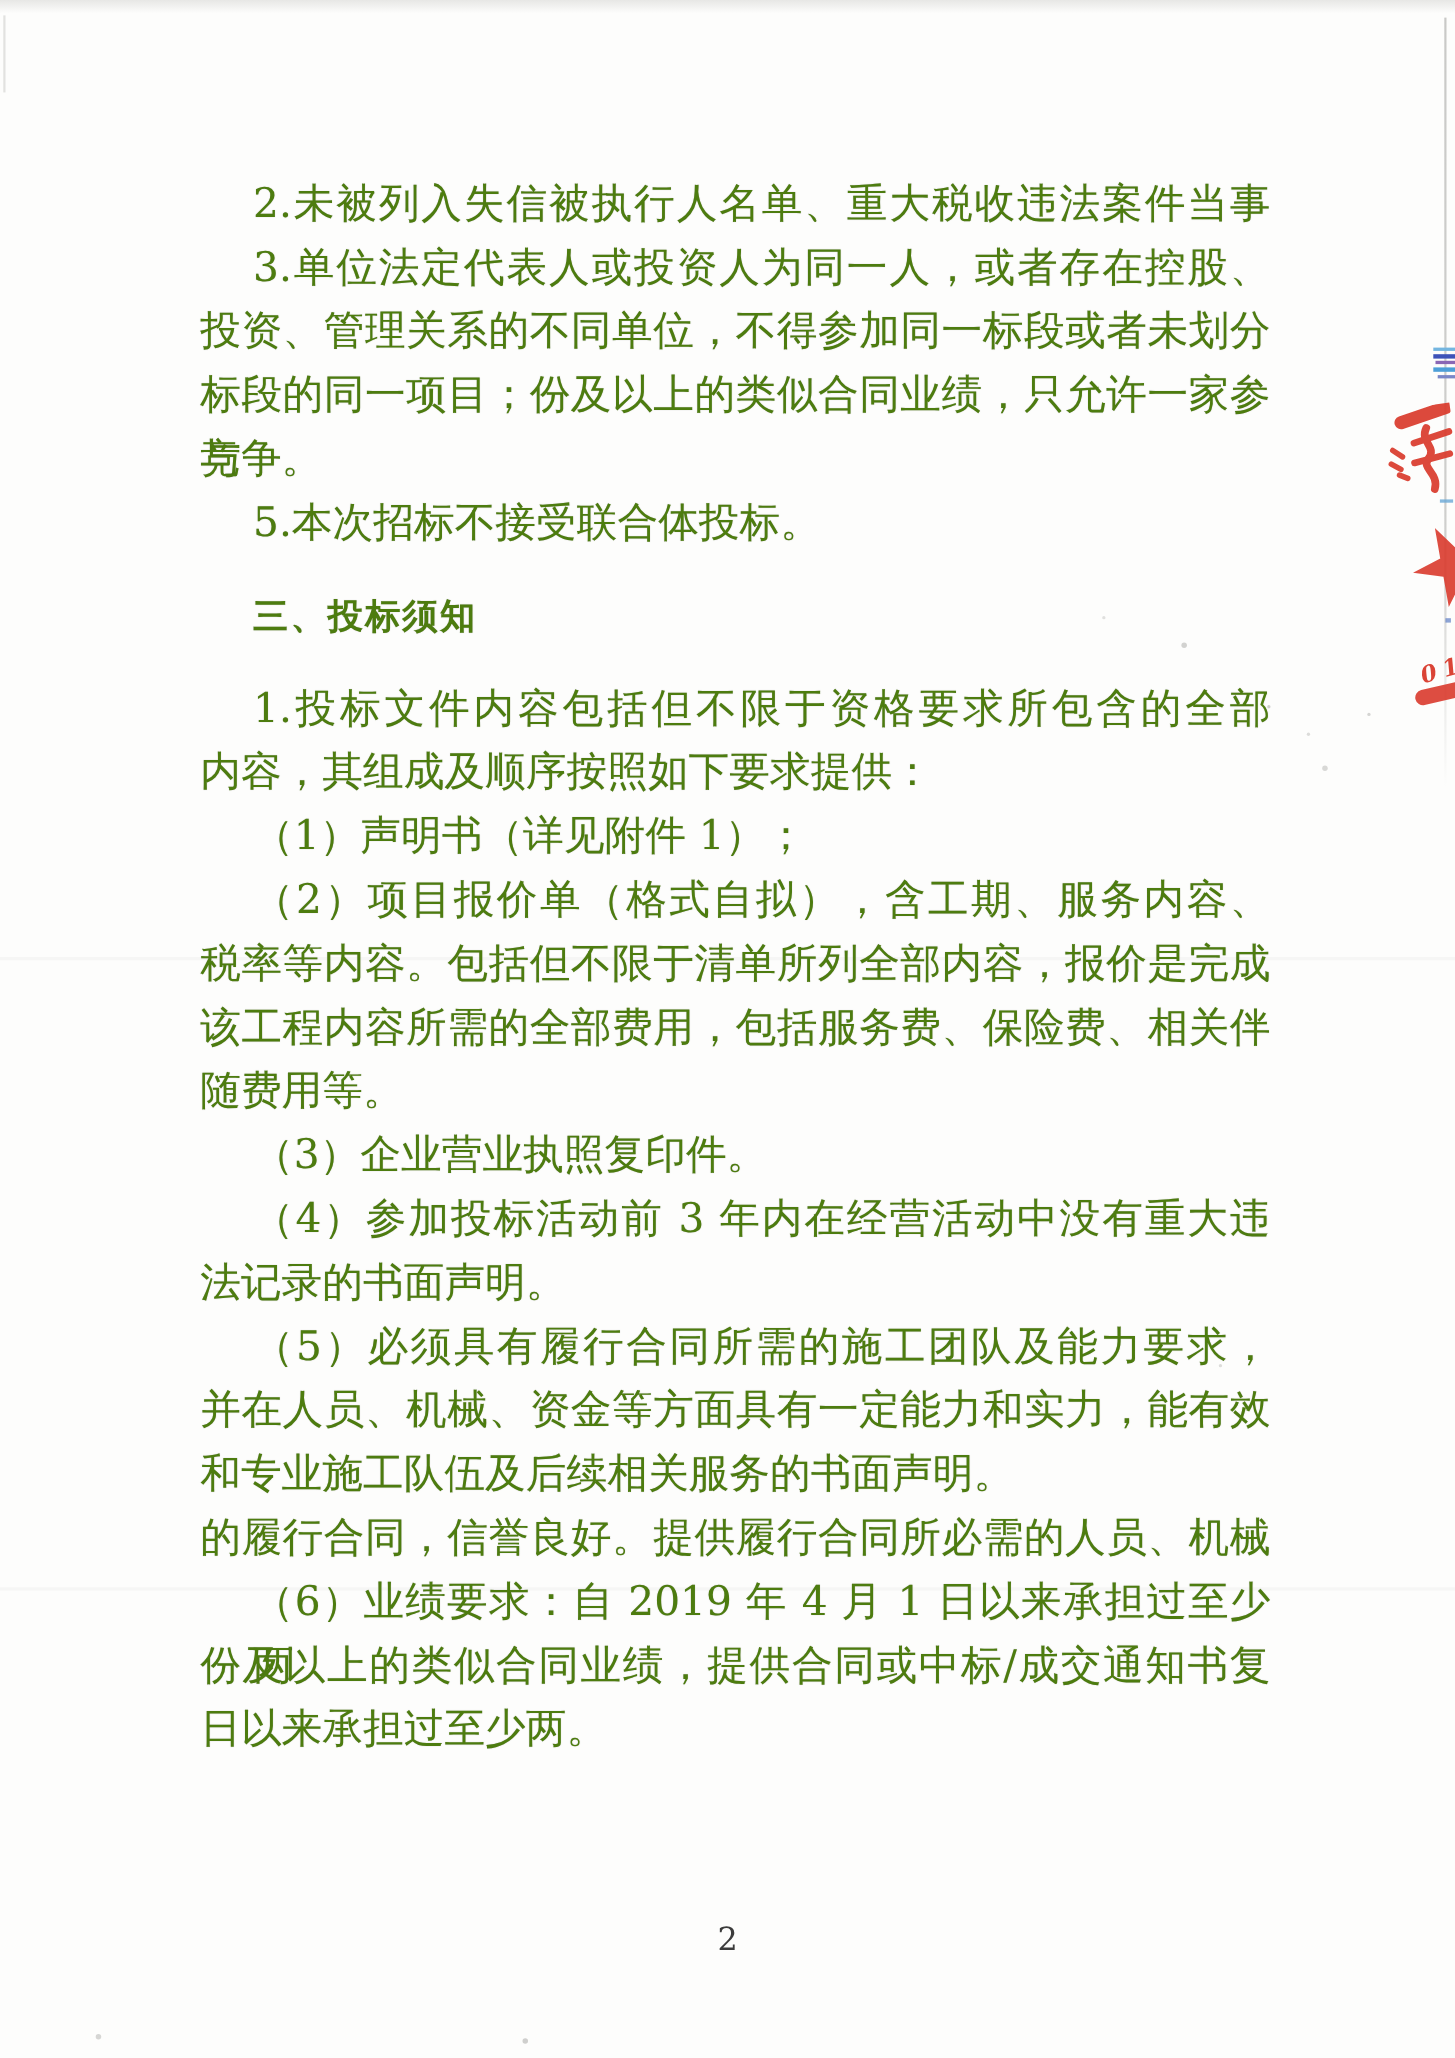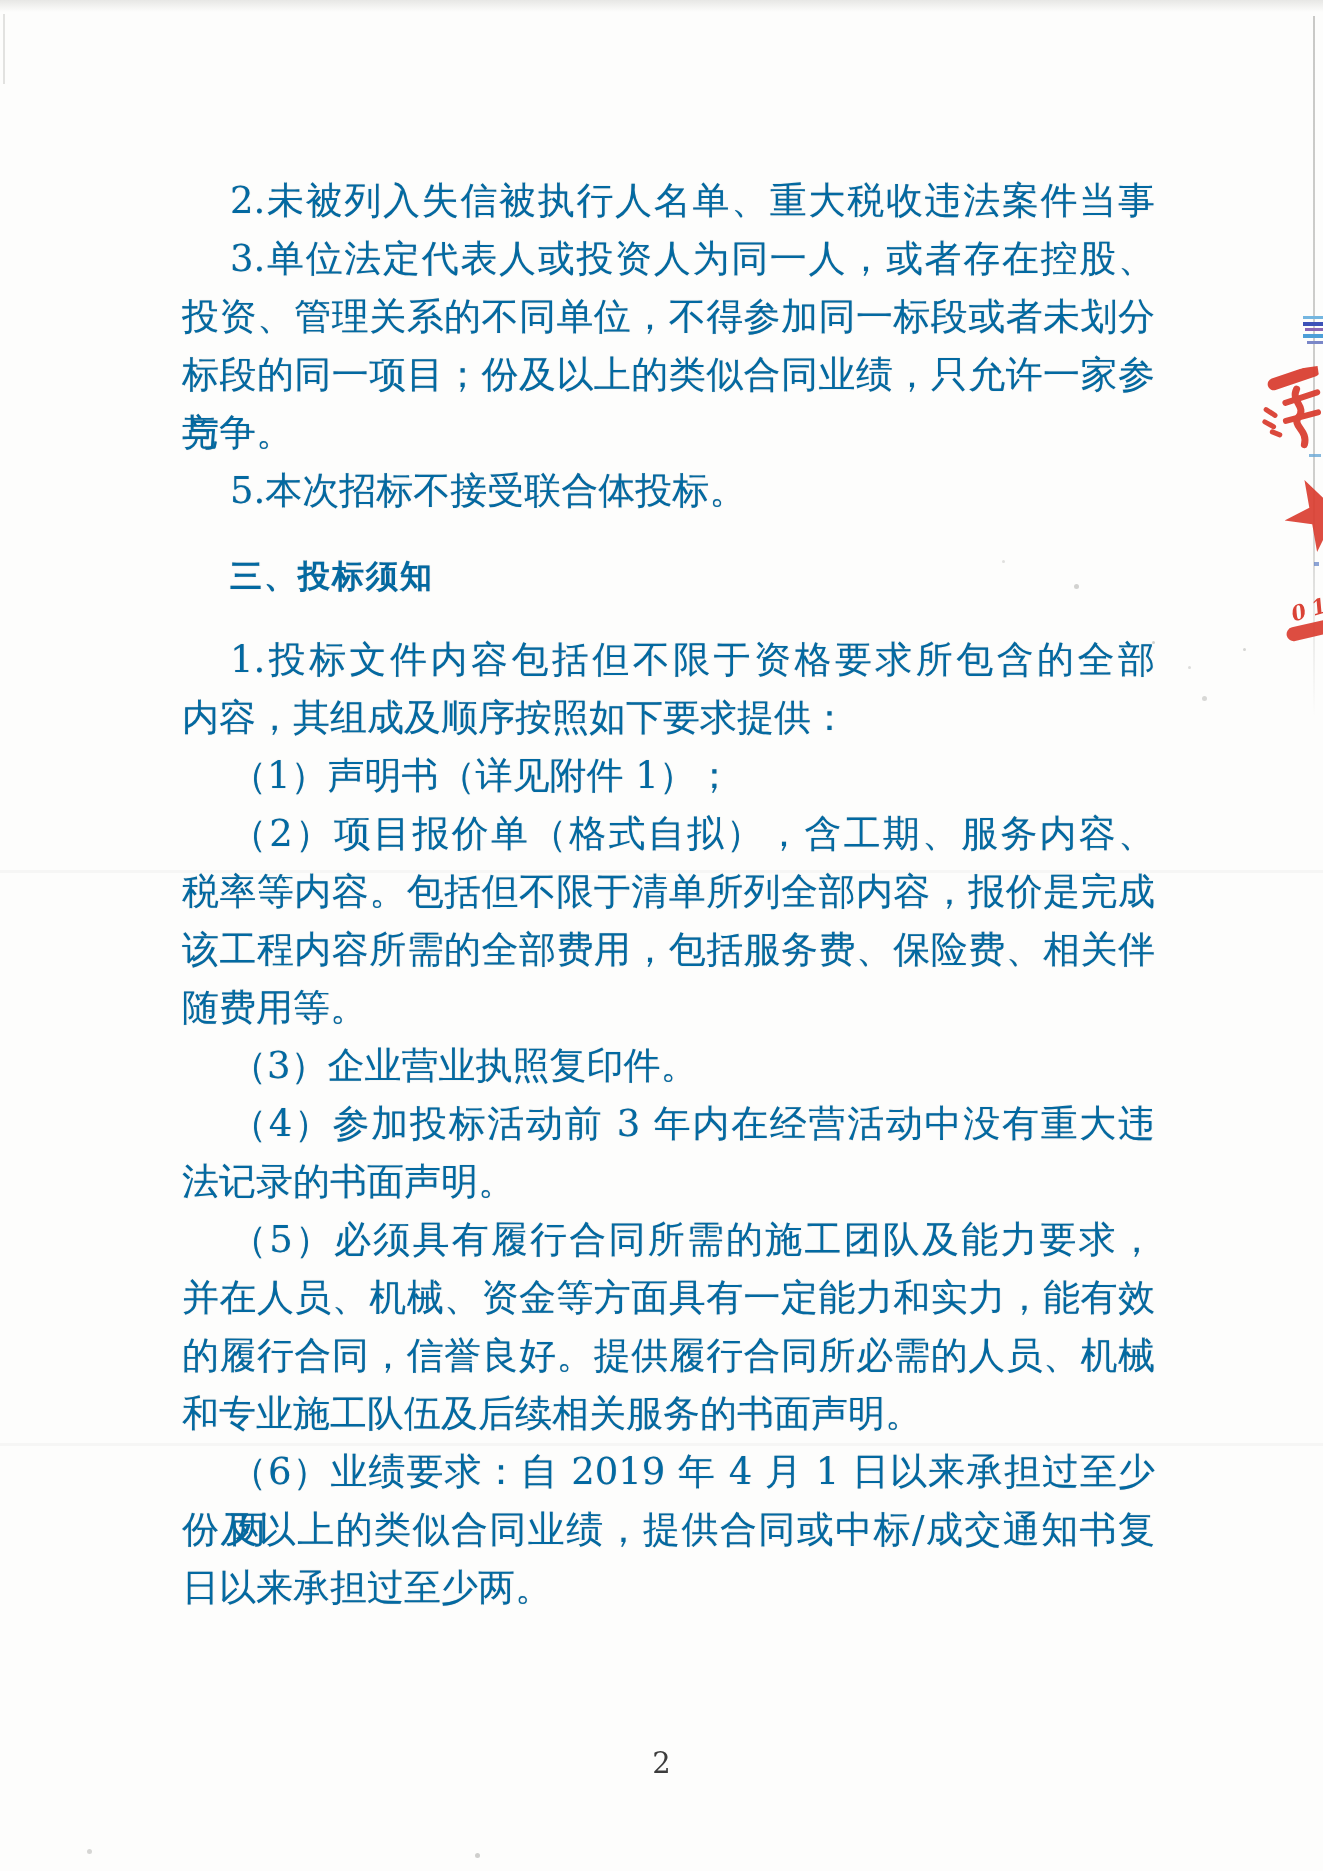--- a/index.html
+++ b/index.html
@@ -48,22 +48,22 @@
       1243px 648px 0 0 #d5d5d3,
       1188px 666px 0 0 #dcdcda,
       1108px 1240px 0 0 #dddddb,
       476px 1854px 0 1px #cfcfcd,
       88px 1850px 0 1px #d6d6d4,
       1002px 560px 0 0 #e0e0de;
   }
 
   
   .doc {
-    position: absolute; left: 182px; top: 172px; width: 973px;
-    font-size: 37px; color: #0369a1;
+    position: absolute; left: 182px; top: 156px; width: 973px;
+    font-size: 37px; color: #4d7c0f;
     text-shadow: 0 0 1px rgba(70,70,70,0.35);
   }
   .ln {
     height: 58px; line-height: 58px;
     text-align: justify; text-align-last: justify;
     white-space: nowrap; white-space: normal;
   }
   .ln.end { text-align-last: left; }
   .ln.ind { padding-left: 48px; }
   .ln.heading { font-weight: 700; font-family: "DejaVu Sans", sans-serif; font-size: 32px; letter-spacing: 2px; }
@@ -124,22 +124,22 @@
   <div class="ln ind end">（1）声明书（详见附件 1）；</div>
   <div class="ln ind">（2）项目报价单（格式自拟），含工期、服务内容、</div>
   <div class="ln">税率等内容。包括但不限于清单所列全部内容，报价是完成</div>
   <div class="ln">该工程内容所需的全部费用，包括服务费、保险费、相关伴</div>
   <div class="ln end">随费用等。</div>
   <div class="ln ind end">（3）企业营业执照复印件。</div>
   <div class="ln ind">（4）参加投标活动前 3 年内在经营活动中没有重大违</div>
   <div class="ln end">法记录的书面声明。</div>
   <div class="ln ind">（5）必须具有履行合同所需的施工团队及能力要求，</div>
   <div class="ln">并在人员、机械、资金等方面具有一定能力和实力，能有效</div>
+  <div class="ln end">和专业施工队伍及后续相关服务的书面声明。</div>
   <div class="ln">的履行合同，信誉良好。提供履行合同所必需的人员、机械</div>
-  <div class="ln end">和专业施工队伍及后续相关服务的书面声明。</div>
   <div class="ln ind">（6）业绩要求：自 2019 年 4 月 1 日以来承担过至少两</div>
   <div class="ln">份及以上的类似合同业绩，提供合同或中标/成交通知书复</div>
   <div class="ln end">日以来承担过至少两。</div>
 </main>
 
 <div class="seal">
   <svg class="seal-char-svg" width="64" height="88" viewBox="0 0 64 88">
     <g stroke="#d93a2c" fill="none" stroke-linecap="round">
       <path d="M18 12 L60 4" stroke-width="12"></path>
       <path d="M40 20 C32 32 48 38 38 48 C30 56 46 62 40 76" stroke-width="7"></path>

